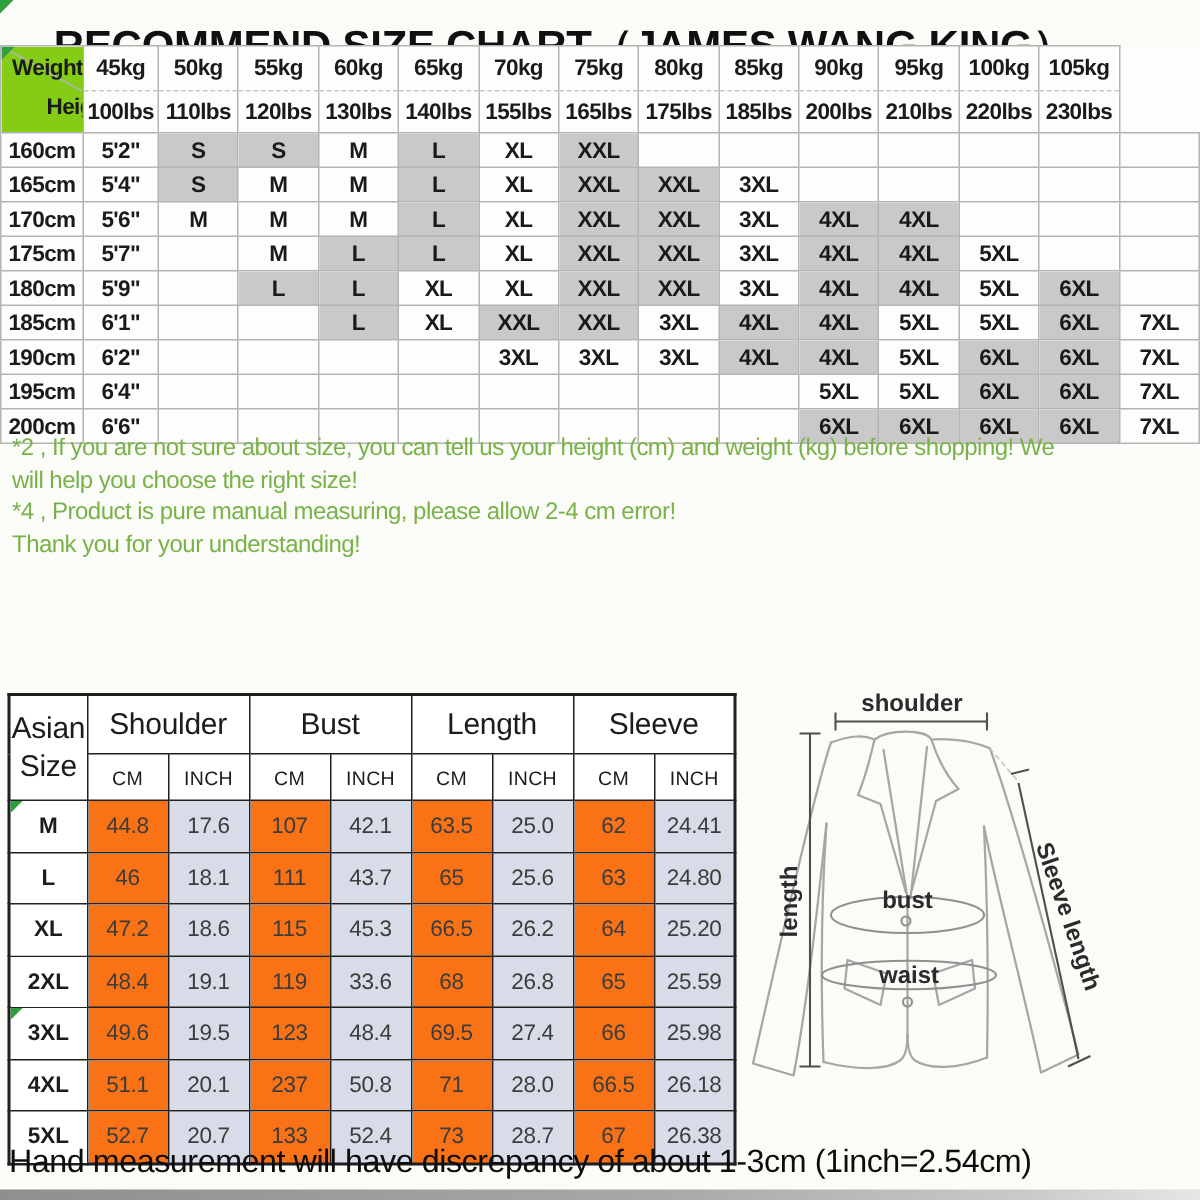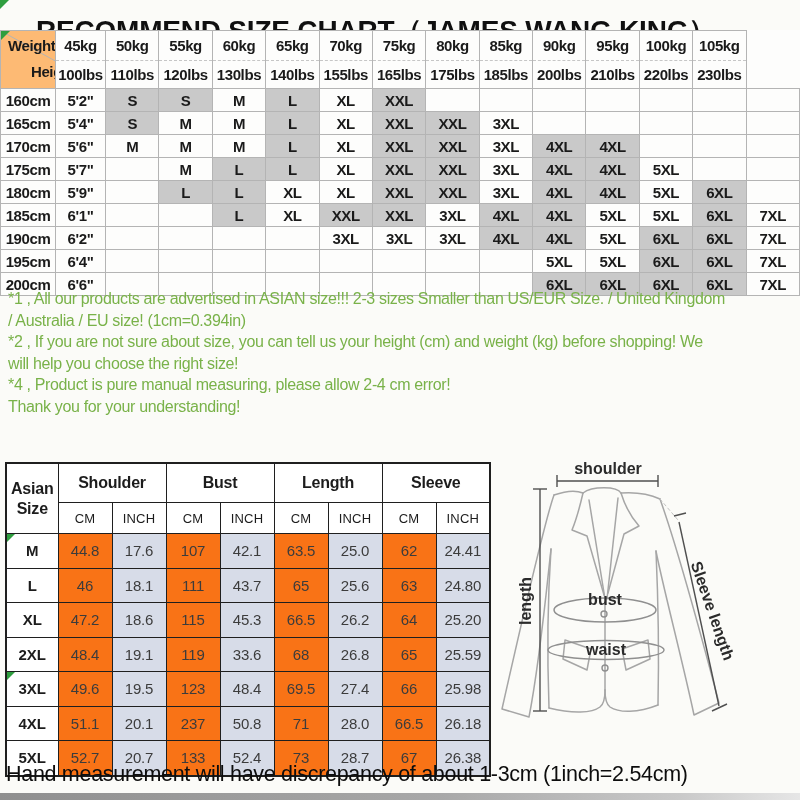--- a/index.html
+++ b/index.html
@@ -26,41 +26,41 @@
   }
   table.matrix th,table.matrix td{
     border:1px solid #b4b4b4;padding:0;text-align:center;
     font-size:15px;font-weight:700;letter-spacing:-0.4px;color:#1a1a1a;
     overflow:hidden;white-space:nowrap;
   }
   table.matrix tr.kg-row th{height:29px;border-bottom:1px dashed #c6c6c6;}
   table.matrix tr.lbs-row th{height:27px;border-top:none;}
   table.matrix tr.m-row td,table.matrix tr.m-row th{height:22px;}
   table.matrix td.gray{background:#c9c9c9;}
-  th.corner{position:relative;background:#fdba74;}
+  th.corner{position:relative;background:#84cc16;}
   th.corner svg{position:absolute;left:0;top:0;width:100%;height:100%;}
   th.corner .cw{position:absolute;left:7px;top:6px;font-size:15px;}
   th.corner .ch{position:absolute;left:30px;top:32px;font-size:15px;}
   
   .notes{
     position:absolute;left:8px;top:288px;width:790px;overflow:hidden;
     font-size:16px;line-height:21.6px;letter-spacing:-0.35px;
     font-weight:400;
   }
   .notes p{margin:0;white-space:nowrap;}
   
   table.measure{
     position:absolute;left:5px;top:462px;width:484px;
     border-collapse:collapse;table-layout:fixed;background:#fff;
     border:2px solid #1f1f1f;
   }
   table.measure th,table.measure td{
     border:1.5px solid #1f1f1f;padding:0;text-align:center;overflow:hidden;
   }
-  table.measure tr.grp th{height:38px;font-size:16px;font-weight:700;letter-spacing:-0.2px;}
+  table.measure tr.grp th{height:38px;font-size:20px;font-weight:400;letter-spacing:-0.2px;}
   table.measure tr.unit th{height:30px;font-size:13px;font-weight:400;letter-spacing:0.2px;}
   table.measure tr.drow th{height:33.5px;font-size:15px;font-weight:700;background:#fff;position:relative;}
   table.measure tr.drow td{font-size:15px;font-weight:400;color:#3c3c3c;letter-spacing:-0.2px;}
   table.measure td.cm-col{background:#f97316;}
   table.measure td.inch-col{background:#d7dce8;}
   th.asize{font-size:15px;font-weight:700;line-height:1.25;}
   .row-flag{position:absolute;left:0;top:0;width:0;height:0;
     border-top:8px solid #2f9e3f;border-right:8px solid transparent;}
   
   .jacket{position:absolute;left:488px;top:443px;width:312px;height:330px;}
@@ -290,21 +290,20 @@
         <td class="gray">6XL</td>
         <td class="gray">6XL</td>
         <td class="gray">6XL</td>
         <td class="gray">6XL</td>
         <td>7XL</td>
       </tr>
     </tbody>
 </table>
 
 <div class="notes" id="notes-block" style="color: rgb(121, 178, 73);">
-    <p>*1 , All our products are advertised in ASIAN size!!! 2-3 sizes Smaller than US/EUR Size. / United Kingdom<br>/ Australia / EU size! (1cm=0.394in)</p>
     <p>*2 , If you are not sure about size, you can tell us your height (cm) and weight (kg) before shopping! We<br>will help you choose the right size!</p>
     <p>*4 , Product is pure manual measuring, please allow 2-4 cm error!</p>
     <p>Thank you for your understanding!</p>
   </div>
 
 <table class="measure">
   <colgroup>
     <col style="width:52px">
     <col style="width:54px">
       <col style="width:54px">

